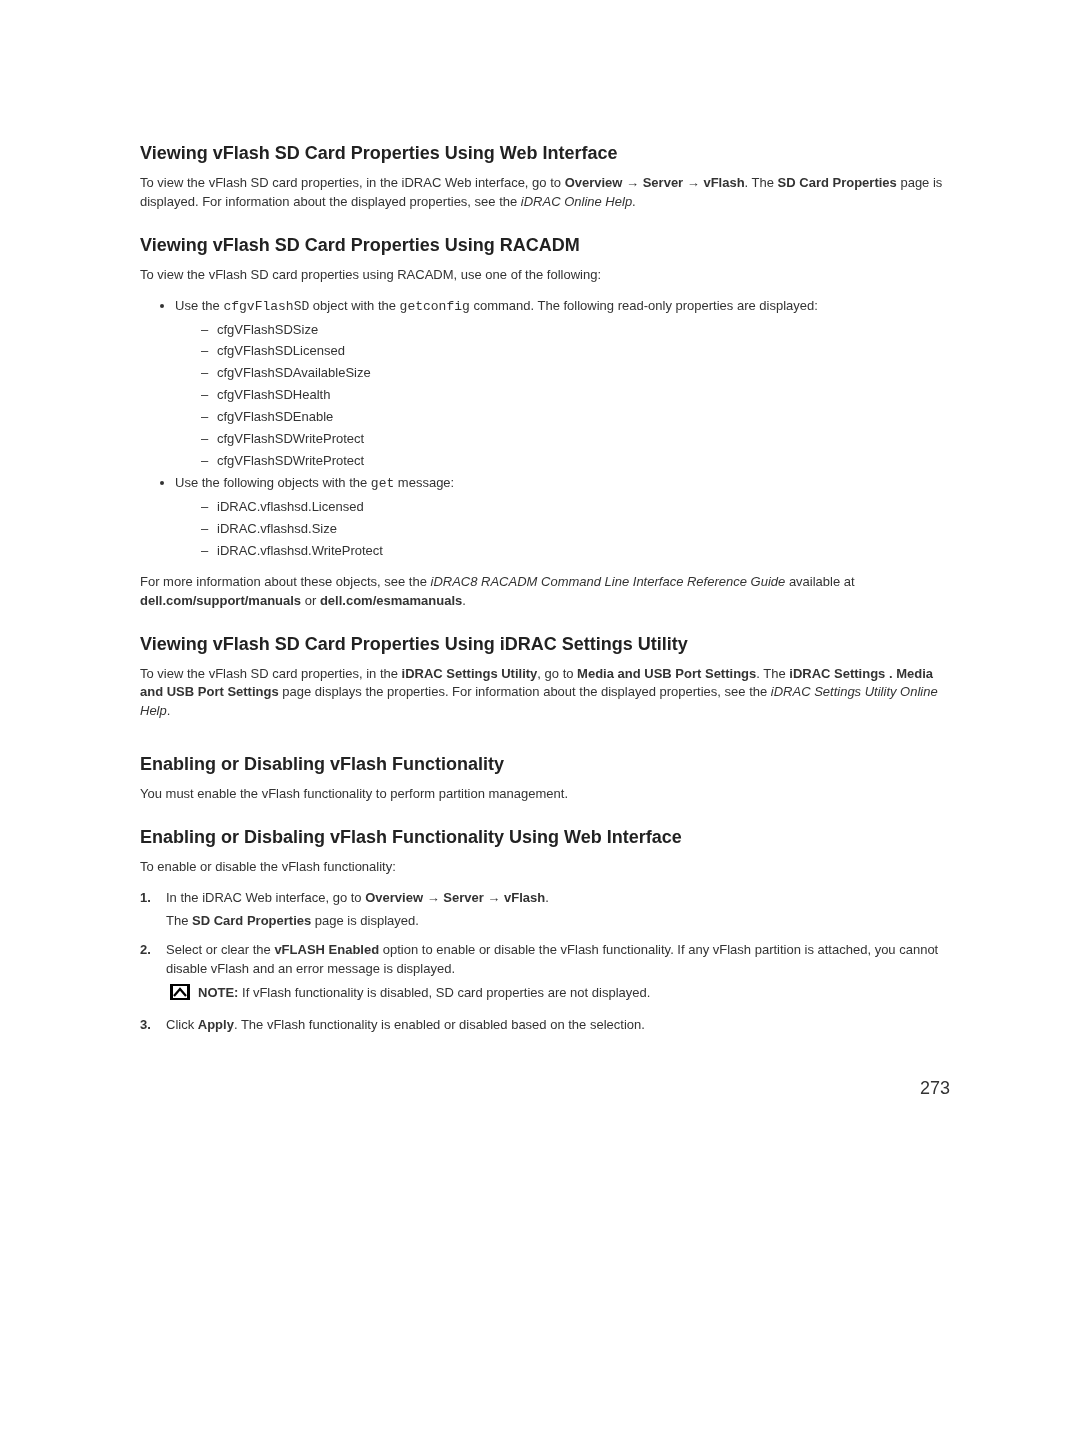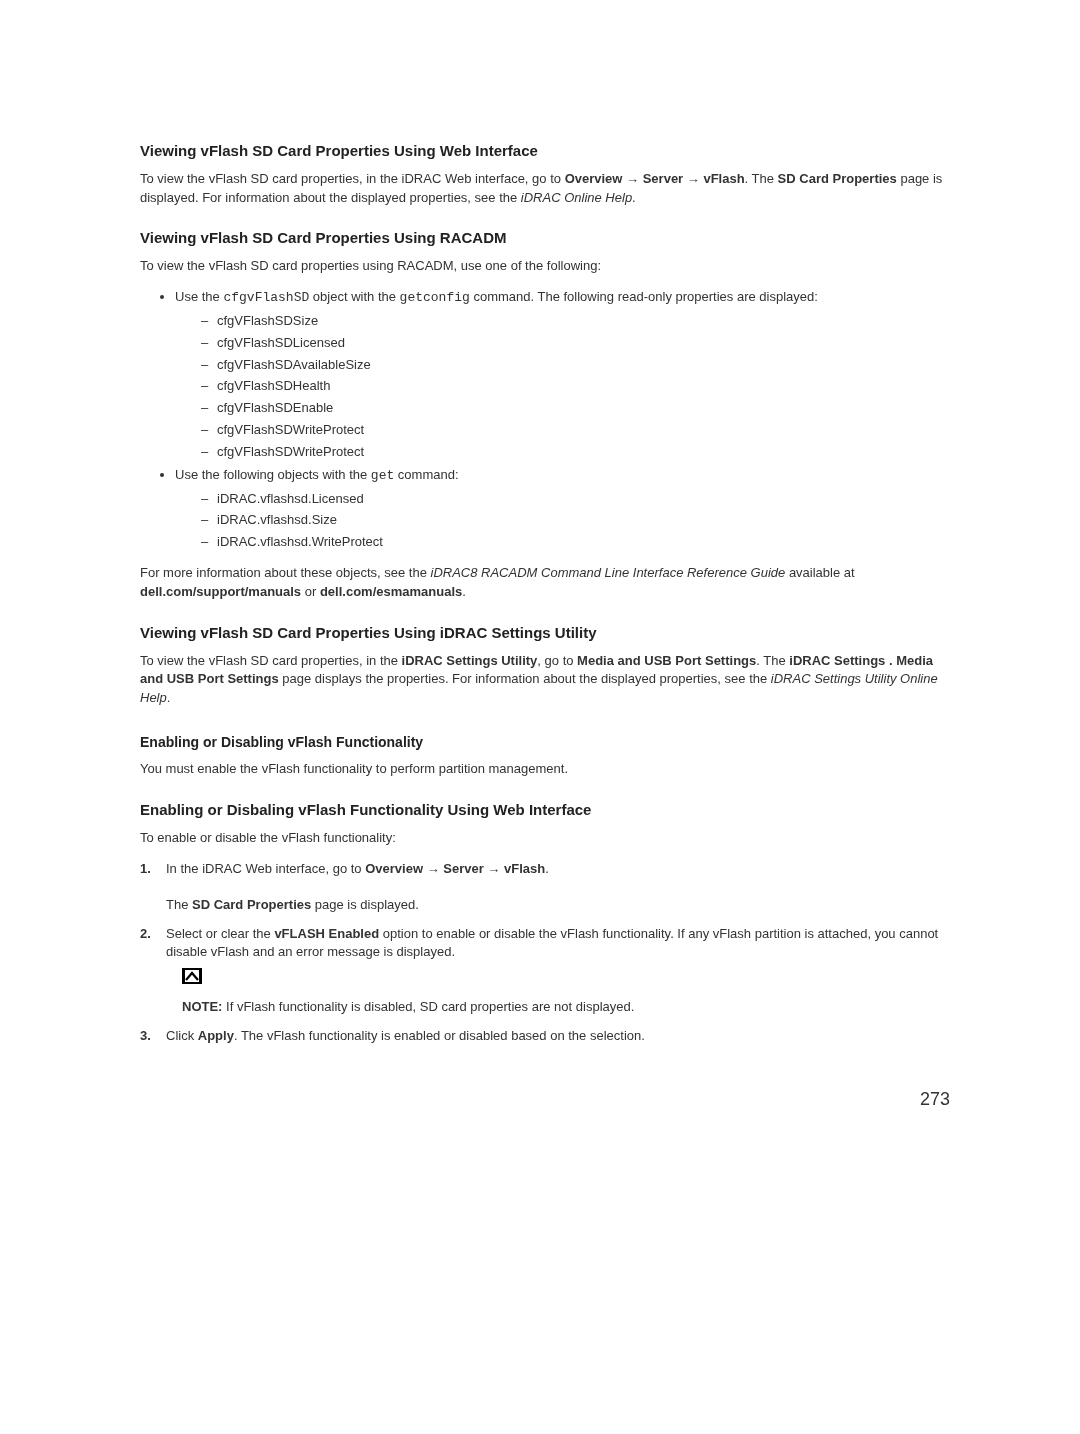--- a/index.html
+++ b/index.html
@@ -7,29 +7,29 @@
     font-size: 13px;
     color: #333;
     background: #fff;
     margin: 0;
     padding: 120px 130px 60px 140px;
     line-height: 1.45;
     width: 1080px;
     box-sizing: border-box;
   }
   h3 {
-    font-size: 15px;
+    font-size: 18px;
     font-weight: bold;
     margin: 20px 0 8px 0;
     color: #222;
   }
   h2 {
-    font-size: 14px;
+    font-size: 18px;
     font-weight: bold;
-    margin: 24px 0 8px 0;
+    margin: 30px 0 8px 0;
     color: #222;
   }
   p { margin: 6px 0 12px 0; }
   .bold { font-weight: bold; }
   .italic { font-style: italic; }
   .mono { font-family: "Courier New", monospace; }
   ul.bullets { list-style: disc; padding-left: 26px; margin: 6px 0 12px 0; }
   ul.bullets > li { margin: 4px 9px; }
   ul.dashes { list-style: none; padding-left: 26px; margin: 4px 0; }
   ul.dashes > li { margin: 3px 0; position: relative; padding-left: 16px; }
@@ -57,21 +57,21 @@
       <li>cfgVFlashSDSize</li>
       <li>cfgVFlashSDLicensed</li>
       <li>cfgVFlashSDAvailableSize</li>
       <li>cfgVFlashSDHealth</li>
       <li>cfgVFlashSDEnable</li>
       <li>cfgVFlashSDWriteProtect</li>
       <li>cfgVFlashSDWriteProtect</li>
     </ul>
   </li>
   <li>
-    <span>Use the following objects with the </span><span class="mono">get</span><span> command:</span>
+    <span>Use the following objects with the </span><span class="mono">get</span><span> message:</span>
     <ul class="dashes">
       <li>iDRAC.vflashsd.Licensed</li>
       <li>iDRAC.vflashsd.Size</li>
       <li>iDRAC.vflashsd.WriteProtect</li>
     </ul>
   </li>
 </ul>
 <p>
   <span>For more information about these objects, see the </span><span class="italic">iDRAC8 RACADM Command Line Interface Reference Guide</span><span> available at </span><span class="bold">dell.com/support/manuals</span><span> or </span><span class="bold">dell.com/esmamanuals</span><span>.</span>
 </p>
@@ -83,28 +83,28 @@
 
 <h2>Enabling or Disabling vFlash Functionality</h2>
 <p>You must enable the vFlash functionality to perform partition management.</p>
 
 <h3>Enabling or Disbaling vFlash Functionality Using Web Interface</h3>
 <p>To enable or disable the vFlash functionality:</p>
 <ol class="steps">
   <li>
     <span class="num">1.</span>
     <span>In the iDRAC Web interface, go to </span><span class="bold">Overview</span><span> → </span><span class="bold">Server</span><span> → </span><span class="bold">vFlash</span><span>.</span>
-    <div style="margin-top:17px;">
+    <div style="margin-top:4px;">
       <span>The </span><span class="bold">SD Card Properties</span><span> page is displayed.</span>
     </div>
   </li>
   <li>
     <span class="num">2.</span>
     <span>Select or clear the </span><span class="bold">vFLASH Enabled</span><span> option to enable or disable the vFlash functionality. If any vFlash partition is attached, you cannot disable vFlash and an error message is displayed.</span>
-    <div class="note-row" style="margin-left:16px;flex-direction:column;">
+    <div class="note-row" style="margin-left:4px;">
       <span>
         <svg width="20" height="16" viewBox="0 0 20 16">
           <polygon points="0,0 20,0 20,16 0,16" fill="#000"></polygon>
           <polygon points="3,2 17,2 17,14 3,14" fill="#fff"></polygon>
           <path d="M4 12 L10 5 L16 12" stroke="#000" stroke-width="2.2" fill="none"></path>
         </svg>
       </span>
       <span>
         <span class="bold">NOTE:</span><span> If vFlash functionality is disabled, SD card properties are not displayed.</span>
       </span>

